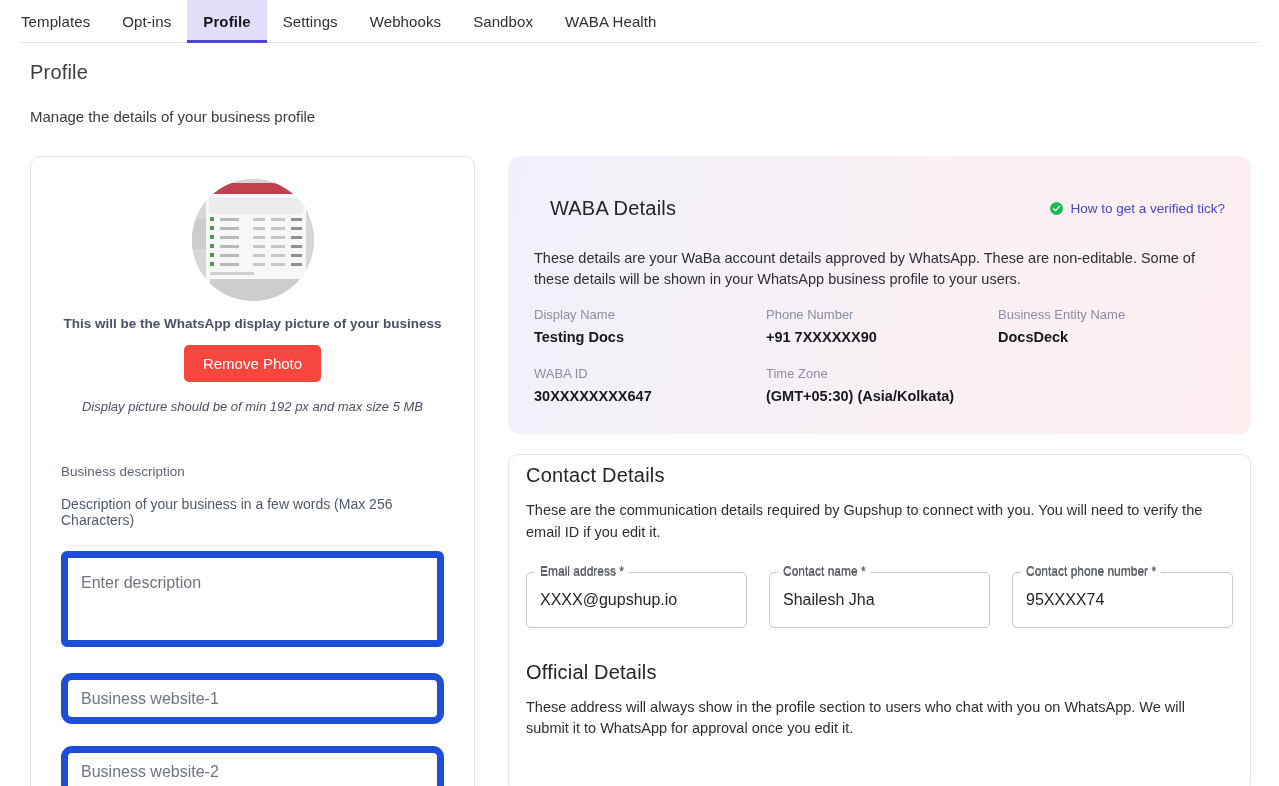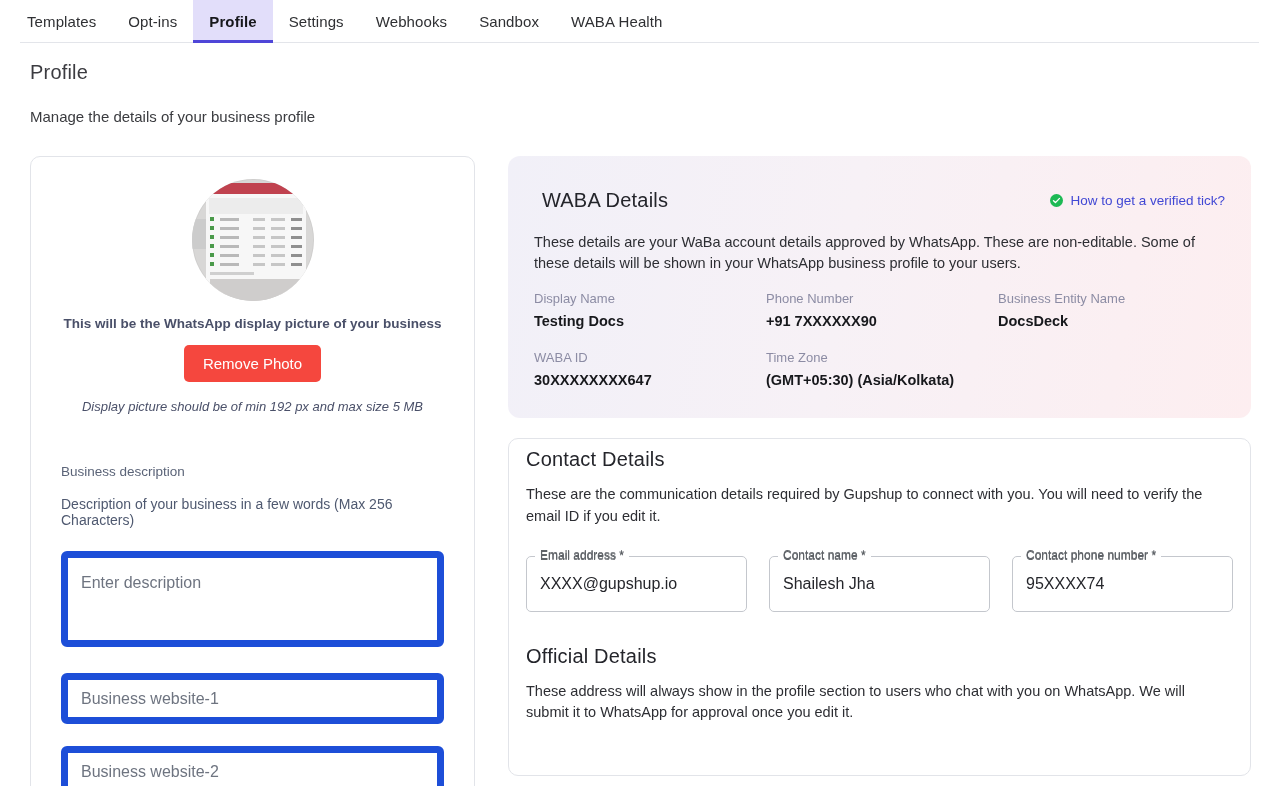--- a/index.html
+++ b/index.html
@@ -13,21 +13,21 @@
     font-family: "Liberation Sans", sans-serif;
     color: #222;
   }
 
   
   .tabbar {
     position: relative;
     height: 43px;
     display: flex;
     align-items: stretch;
-    padding-left: 11px;
+    padding-left: 5px;
     background: #fff;
   }
   .tabbar::after {
     content: "";
     position: absolute;
     left: 20px; right: 20px; bottom: 0;
     height: 1px;
     background: #e3e5ea;
   }
   .tab {
@@ -185,42 +185,42 @@
     border-radius: 6px;
     background: #fff;
     font-family: "Liberation Sans", sans-serif;
     font-size: 16px;
     color: #3d4149;
     padding: 16px 13px;
     outline: none;
     resize: none;
   }
   .textarea-box { height: 96px; }
-  .input-box { height: 51px; padding: 12px 13px; }
+  .input-box { height: 51px; padding: 12px 13px; border-radius: 11px; }
   .textarea-box::placeholder,
   .input-box::placeholder { color: #6e7480; }
   .spacer-22 { height: 22px; }
 
   
   .waba-card {
     border-radius: 12px;
     background: linear-gradient(100deg, #f1f0f8 0%, #f7f1f6 45%, #fdeef0 100%);
     padding: 25px 26px 30px 26px;
     position: relative;
   }
   .waba-head {
     display: flex;
     align-items: center;
     justify-content: space-between;
   }
   .waba-title {
     font-size: 20px;
     color: #24252b;
     font-weight: normal;
-    margin: 8px;
+    margin: 16px;
     letter-spacing: .2px;
   }
   .verified-link {
     display: flex;
     align-items: center;
     gap: 7px;
     font-size: 13.5px;
     color: #4148d4;
     text-decoration: none;
     cursor: pointer;

